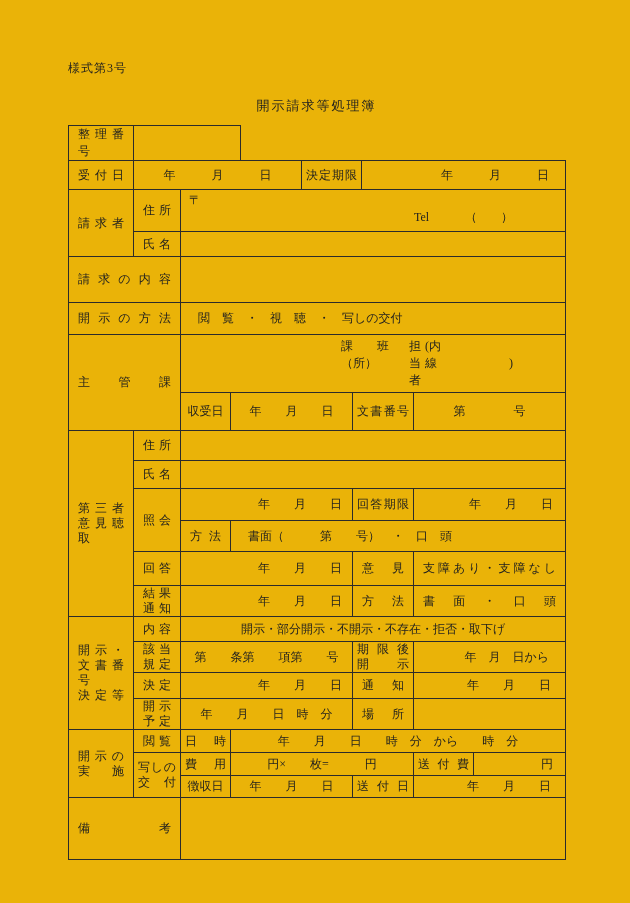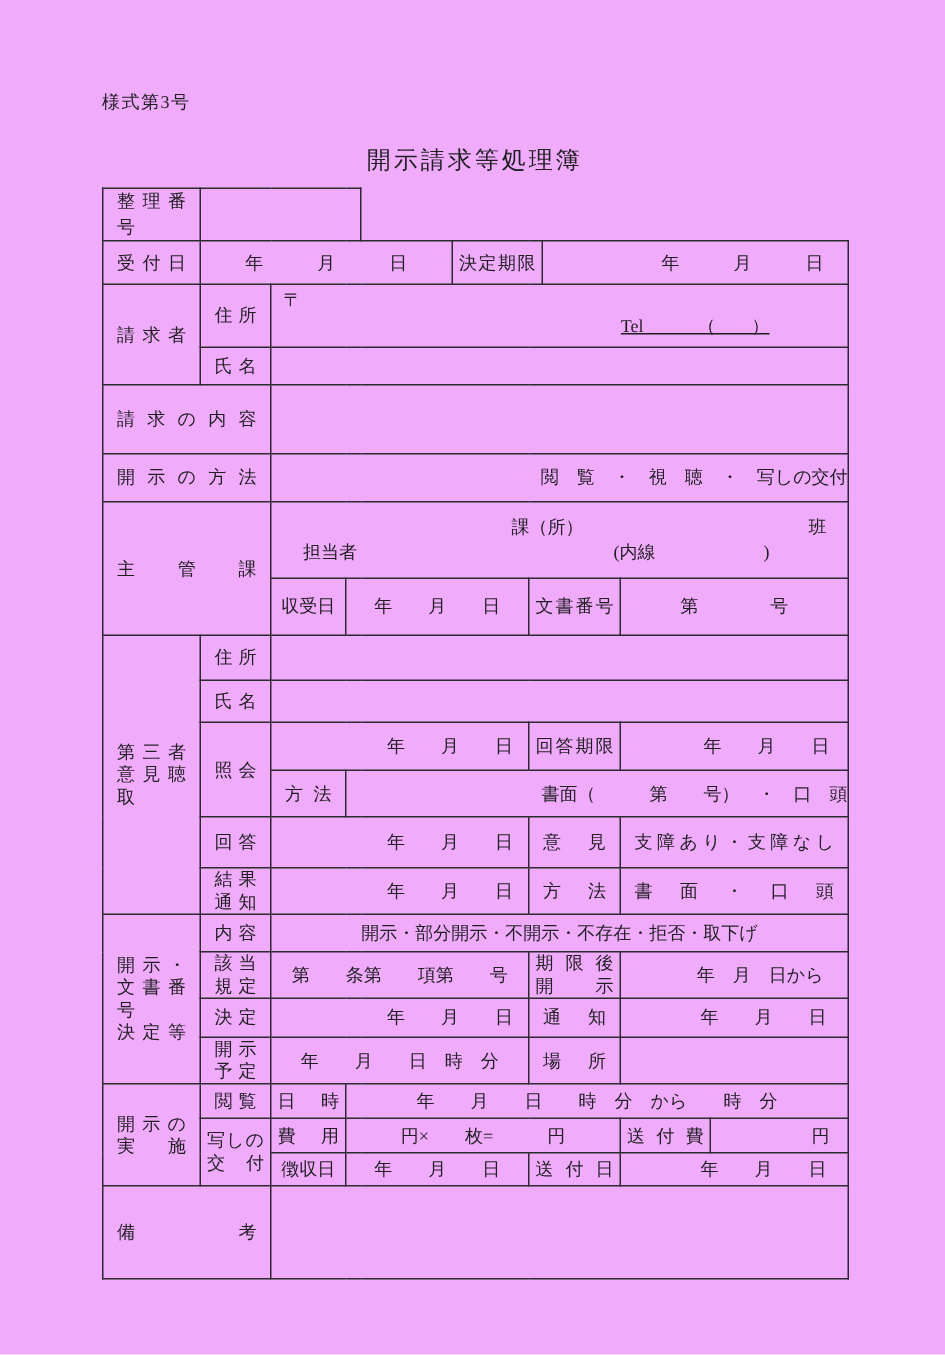--- a/index.html
+++ b/index.html
@@ -2,45 +2,45 @@
 <html><head>
 <meta charset="utf-8">
 <style>
   * { margin:0; padding:0; box-sizing:border-box; }
   html,body { background:#ffffff; }
   body {
     width:630px; height:903px; position:relative;
     font-family:"Liberation Serif","DejaVu Serif",serif;
     color:#1f1f1f; font-size:12px;
   }
-  .page { position:absolute; inset:0; background:#f0abfc; }
+  .page { position:absolute; inset:0; background:#eab308; }
   .form-no { position:absolute; left:68px; top:60px; font-size:12px; letter-spacing:1px; }
-  .form-title { position:absolute; left:68px; top:97px; width:497px; text-align:center; font-size:16px; letter-spacing:2px; }
+  .form-title { position:absolute; left:68px; top:97px; width:497px; text-align:center; font-size:13px; letter-spacing:2px; }
   table.form {
     position:absolute; left:68px; top:125px; width:497px;
     border-collapse:collapse; table-layout:fixed;
   }
   td { border:1px solid #2b2b2b; vertical-align:middle; font-size:12px; padding:0; overflow:hidden; }
   td.nb { border:none; }
   .jst { text-align:justify; text-align-last:justify; padding:0 9px; }
   .jst4 { text-align:justify; text-align-last:justify; padding:0 4px; }
   .ctr { text-align:center; }
-  .lft { text-align:right; padding-left:17px; }
+  .lft { text-align:left; padding-left:17px; }
   .rgt { text-align:right; }
   .p10 { padding-right:10px; } .p12 { padding-right:12px; } .p14 { padding-right:14px; } .p16 { padding-right:16px; }
   .two-line div { line-height:1.25; }
   .addr-cell { height:100%; display:flex; flex-direction:column; justify-content:space-between; padding:2px 0 3px 0; }
   .addr-top { padding-left:8px; }
-  .addr-tel { text-align:right; padding-right:52px;text-decoration:underline; }
-  .shukan-cell { height:100%; display:flex; flex-direction:column; justify-content:space-around; padding:3px 0; }
+  .addr-tel { text-align:right; padding-right:52px; }
+  .shukan-cell { height:100%; display:flex; justify-content:space-around; padding:3px 0; }
   .shukan-l1 { display:flex; }
   .shukan-l1 .kasho { margin-left:160px; }
   .shukan-l1 .han { margin-left:auto; margin-right:14px; }
   .shukan-l2 { display:flex; }
-  .shukan-l2 .tanto { padding-left:6px;margin-left:15px; }
+  .shukan-l2 .tanto { padding-left:6px; }
   .shukan-l2 .naisen { margin-left:auto; margin-right:52px; }
 </style>
 </head>
 <body>
 
 <div class="page">
   <div class="form-no">様式第3号</div>
   <div class="form-title">開示請求等処理簿</div>
 
   <table class="form">

